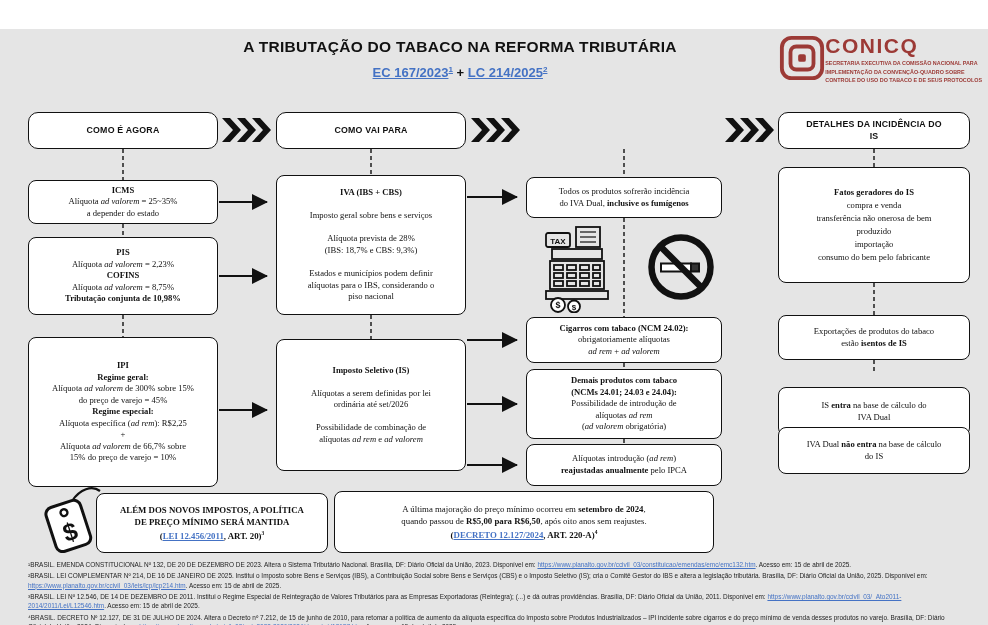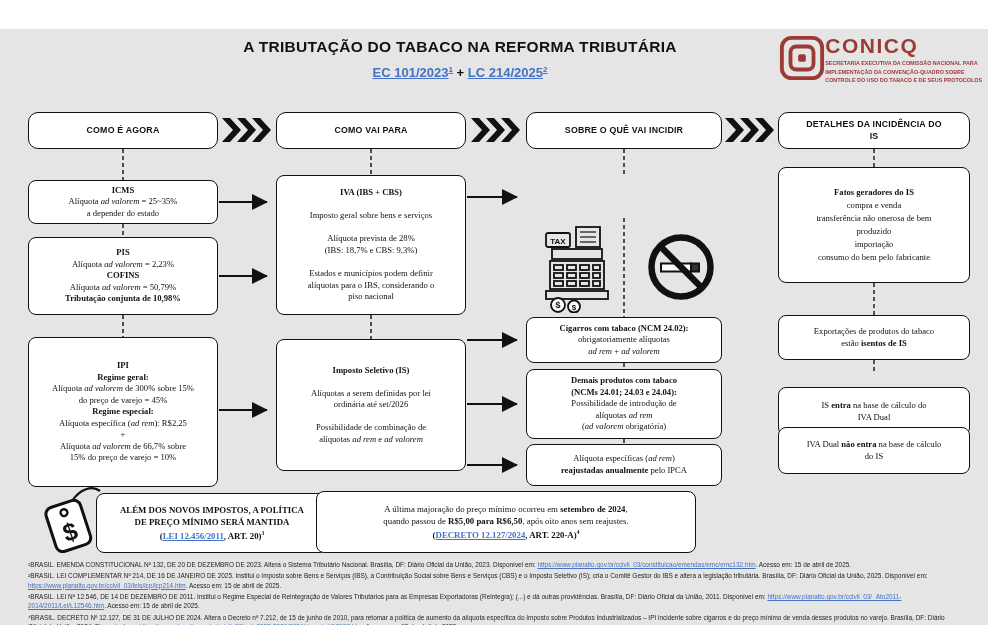--- a/index.html
+++ b/index.html
@@ -67,21 +67,21 @@
       <line x1="624" y1="410" x2="624" y2="415"></line>
       <line x1="874" y1="120" x2="874" y2="138"></line>
       <line x1="874" y1="254" x2="874" y2="286"></line>
       <line x1="874" y1="331" x2="874" y2="342"></line>
       <line x1="874" y1="391" x2="874" y2="398"></line>
     </g>
   </svg>
 
   <div class="title">A TRIBUTAÇÃO DO TABACO NA REFORMA TRIBUTÁRIA</div>
   <div class="subtitle">
-    <a class="lnk b">EC 101/2023</a><span class="sup lnk b">1</span>
+    <a class="lnk b">EC 167/2023</a><span class="sup lnk b">1</span>
     <span class="b">+</span>
     <a class="lnk b">LC 214/2025</a><span class="sup lnk b">2</span>
   </div>
 
   <div class="logo">
     <svg width="46" height="46" viewBox="0 0 48 48">
       <rect x="3" y="3" width="42" height="42" rx="10" fill="none" stroke="#9C3A36" stroke-width="4"></rect>
       <rect x="12" y="12" width="24" height="24" rx="6" fill="none" stroke="#9C3A36" stroke-width="4"></rect>
       <rect x="20" y="20" width="8" height="8" rx="2" fill="#9C3A36"></rect>
     </svg>
@@ -90,21 +90,20 @@
       <div class="logo-tag">
         <div>SECRETARIA EXECUTIVA DA COMISSÃO NACIONAL PARA</div>
         <div>IMPLEMENTAÇÃO DA CONVENÇÃO-QUADRO SOBRE</div>
         <div>CONTROLE DO USO DO TABACO E DE SEUS PROTOCOLOS</div>
       </div>
     </div>
   </div>
 
   <div class="obox hdr" style="left:28px;top:83px;width:190px;height:37px">COMO É AGORA</div>
   <div class="obox hdr" style="left:276px;top:83px;width:190px;height:37px">COMO VAI PARA</div>
-  <div class="obox hdr" style="left:526px;top:83px;width:196px;height:37px">SOBRE O QUÊ VAI INCIDIR</div>
   <div class="obox hdr" style="left:778px;top:83px;width:192px;height:37px">DETALHES DA INCIDÊNCIA DO IS</div>
 
   <svg class="abs" style="left:222px;top:89px" width="50" height="24" viewBox="0 0 50 24">
     <g fill="#111">
       <polygon points="0,0 8,0 19,12 8,24 0,24 11,12"></polygon>
       <polygon points="15,0 23,0 34,12 23,24 15,24 26,12"></polygon>
       <polygon points="30,0 38,0 49,12 38,24 30,24 41,12"></polygon>
     </g>
   </svg>
   <svg class="abs" style="left:471px;top:89px" width="50" height="24" viewBox="0 0 50 24">
@@ -119,33 +118,36 @@
       <polygon points="0,0 8,0 19,12 8,24 0,24 11,12"></polygon>
       <polygon points="15,0 23,0 34,12 23,24 15,24 26,12"></polygon>
       <polygon points="30,0 38,0 49,12 38,24 30,24 41,12"></polygon>
     </g>
   </svg>
 
   <div class="obox" style="left:28px;top:151px;width:190px;height:44px">
     <div class="bx"><span class="b">ICMS</span><br><span>Alíquota </span><span class="i">ad valorem</span><span> = 25~35%</span><br><span>a depender do estado</span></div>
   </div>
   <div class="obox" style="left:28px;top:208px;width:190px;height:78px">
-    <div class="bx"><span class="b">PIS</span><br><span>Alíquota </span><span class="i">ad valorem</span><span> = 2,23%</span><br><span class="b">COFINS</span><br><span>Alíquota </span><span class="i">ad valorem</span><span> = 50,79%</span><br><span class="b">Tributação conjunta de 10,98%</span></div>
+    <div class="bx"><span class="b">PIS</span><br><span>Alíquota </span><span class="i">ad valorem</span><span> = 2,23%</span><br><span class="b">COFINS</span><br><span>Alíquota </span><span class="i">ad valorem</span><span> = 8,75%</span><br><span class="b">Tributação conjunta de 10,98%</span></div>
   </div>
   <div class="obox" style="left:28px;top:308px;width:190px;height:150px">
     <div class="bx"><span class="b">IPI</span><br><span class="b">Regime geral:</span><br><span>Alíquota </span><span class="i">ad valorem</span><span> de 300% sobre 15%</span><br><span>do preço de varejo = 45%</span><br><span class="b">Regime especial:</span><br><span>Alíquota específica (</span><span class="i">ad rem</span><span>): R$2,25</span><br><span>+</span><br><span>Alíquota </span><span class="i">ad valorem</span><span> de 66,7% sobre</span><br><span>15% do preço de varejo = 10%</span></div>
   </div>
 
   <div class="obox" style="left:276px;top:146px;width:190px;height:140px">
     <div class="bx"><span class="b">IVA (IBS + CBS)</span><br><br><span>Imposto geral sobre bens e serviços</span><br><br><span>Alíquota prevista de 28%</span><br><span>(IBS: 18,7% e CBS: 9,3%)</span><br><br><span>Estados e municípios podem definir</span><br><span>alíquotas para o IBS, considerando o</span><br><span>piso nacional</span></div>
   </div>
   <div class="obox" style="left:276px;top:310px;width:190px;height:132px">
     <div class="bx"><span class="b">Imposto Seletivo (IS)</span><br><br><span>Alíquotas a serem definidas por lei</span><br><span>ordinária até set/2026</span><br><br><span>Possibilidade de combinação de</span><br><span>alíquotas </span><span class="i">ad rem</span><span> e </span><span class="i">ad valorem</span></div>
   </div>
 
+  <div class="obox" style="left:526px;top:148px;width:196px;height:41px">
+    <div class="bx"><span>Todos os produtos sofrerão incidência</span><br><span>do IVA Dual, </span><span class="b">inclusive os fumígenos</span></div>
+  </div>
 
   <svg class="abs" style="left:544px;top:196px" width="66" height="88" viewBox="0 0 66 88">
     <g fill="none" stroke="#111" stroke-width="1.8">
       <rect x="32" y="2" width="24" height="20"></rect>
       <line x1="36" y1="7" x2="52" y2="7" stroke-width="1.2"></line>
       <line x1="36" y1="12" x2="52" y2="12" stroke-width="1.2"></line>
       <line x1="36" y1="17" x2="52" y2="17" stroke-width="1.2"></line>
       <rect x="2" y="8" width="24" height="14" rx="2"></rect>
       <rect x="8" y="24" width="50" height="10"></rect>
       <rect x="6" y="36" width="54" height="28"></rect>
@@ -177,21 +179,21 @@
     <circle cx="36" cy="36" r="29.5" fill="none" stroke="#111" stroke-width="6.5"></circle>
   </svg>
 
   <div class="obox" style="left:526px;top:288px;width:196px;height:46px">
     <div class="bx"><span class="b">Cigarros com tabaco (NCM 24.02):</span><br><span>obrigatoriamente alíquotas</span><br><span class="i">ad rem</span><span> + </span><span class="i">ad valorem</span></div>
   </div>
   <div class="obox" style="left:526px;top:340px;width:196px;height:70px">
     <div class="bx"><span class="b">Demais produtos com tabaco</span><br><span class="b">(NCMs 24.01; 24.03 e 24.04):</span><br><span>Possibilidade de introdução de</span><br><span>alíquotas </span><span class="i">ad rem</span><br><span>(</span><span class="i">ad valorem</span><span> obrigatória)</span></div>
   </div>
   <div class="obox" style="left:526px;top:415px;width:196px;height:42px">
-    <div class="bx"><span>Alíquota específicas (</span><span class="i">ad rem</span><span>)</span><br><span class="b">reajustadas anualmente</span><span> pelo IPCA</span></div>
+    <div class="bx"><span>Alíquotas introdução (</span><span class="i">ad rem</span><span>)</span><br><span class="b">reajustadas anualmente</span><span> pelo IPCA</span></div>
   </div>
 
   <div class="obox" style="left:778px;top:286px;width:192px;height:45px">
     <div class="bx"><span>Exportações de produtos do tabaco</span><br><span>estão </span><span class="b">isentos de IS</span></div>
   </div>
   <div class="obox" style="left:778px;top:138px;width:192px;height:116px">
     <div class="bx" style="line-height:1.5"><span class="b">Fatos geradores do IS</span><br><span>compra e venda</span><br><span>transferência não onerosa de bem</span><br><span>produzido</span><br><span>importação</span><br><span>consumo do bem pelo fabricante</span></div>
   </div>
   <div class="obox" style="left:778px;top:358px;width:192px;height:49px">
     <div class="bx"><span>IS </span><span class="b">entra</span><span> na base de cálculo do</span><br><span>IVA Dual</span></div>
@@ -209,21 +211,21 @@
 
   <svg class="abs" style="left:38px;top:452px" width="66" height="74" viewBox="0 0 66 74">
     <path d="M34,20 C42,8 54,4 62,10" fill="none" stroke="#111" stroke-width="2.2"></path>
     <g transform="rotate(-18 30 44)">
       <rect x="12" y="22" width="36" height="46" rx="7" fill="#fff" stroke="#111" stroke-width="3"></rect>
       <circle cx="30" cy="31" r="3.4" fill="#fff" stroke="#111" stroke-width="2.4"></circle>
       <text x="30" y="60" text-anchor="middle" font-size="25" font-weight="bold" fill="#111">$</text>
     </g>
   </svg>
 
-  <div class="obox bbox" style="left:316px;top:462px;width:380px;height:62px">
+  <div class="obox bbox" style="left:334px;top:462px;width:380px;height:62px">
     <div class="bx">
       <div><span>A última majoração do preço mínimo ocorreu em </span><span class="b">setembro de 2024</span><span>,</span><br><span>quando passou de </span><span class="b">R$5,00 para R$6,50</span><span>, após oito anos sem reajustes.</span></div>
       <div class="cite"><span class="b">(</span><a class="lnk b">DECRETO 12.127/2024</a><span class="b">, ART. 220-A)</span><span class="sup b">4</span></div>
     </div>
   </div>
 
 
   <div class="fns">
     <p class="fn"><span>¹BRASIL. EMENDA CONSTITUCIONAL Nº 132, DE 20 DE DEZEMBRO DE 2023. Altera o Sistema Tributário Nacional. Brasília, DF: Diário Oficial da União, 2023. Disponível em: </span><a class="lnk">https://www.planalto.gov.br/ccivil_03/constituicao/emendas/emc/emc132.htm</a><span>. Acesso em: 15 de abril de 2025.</span></p>
     <p class="fn"><span>²BRASIL. LEI COMPLEMENTAR Nº 214, DE 16 DE JANEIRO DE 2025. Institui o Imposto sobre Bens e Serviços (IBS), a Contribuição Social sobre Bens e Serviços (CBS) e o Imposto Seletivo (IS); cria o Comitê Gestor do IBS e altera a legislação tributária. Brasília, DF: Diário Oficial da União, 2025. Disponível em: </span><a class="lnk">https://www.planalto.gov.br/ccivil_03/leis/lcp/lcp214.htm</a><span>. Acesso em: 15 de abril de 2025.</span></p>

